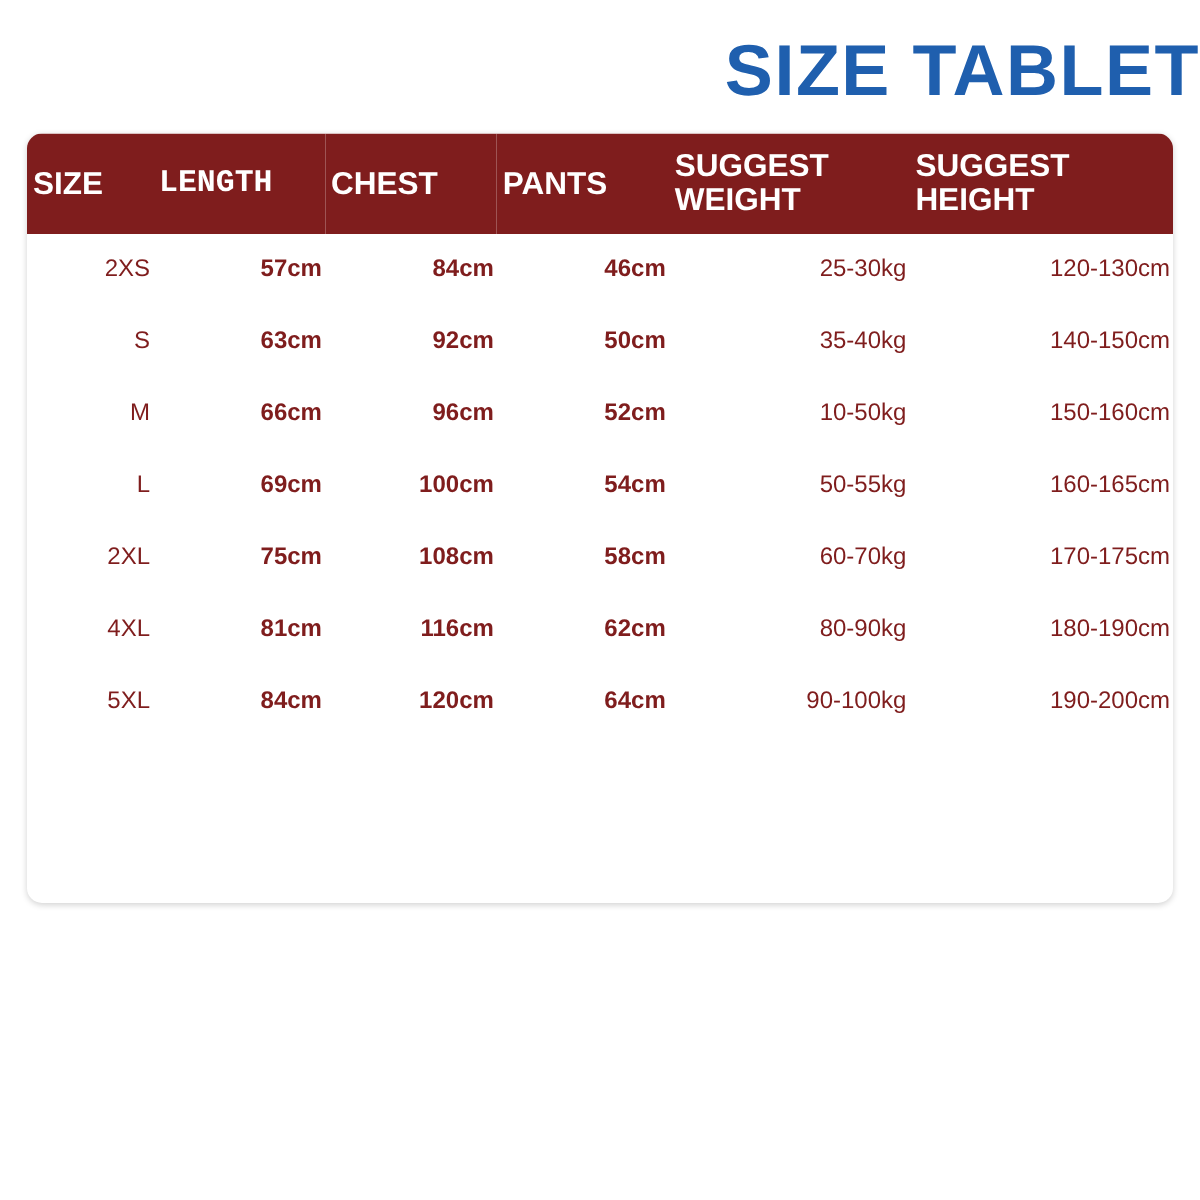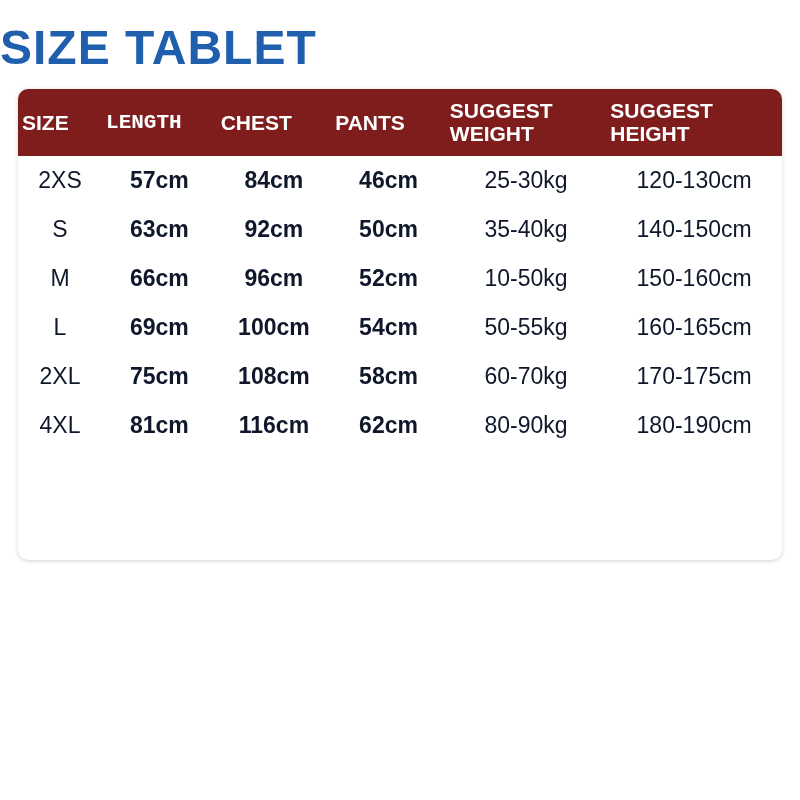--- a/index.html
+++ b/index.html
@@ -16,21 +16,21 @@
 
   .page {
     position: relative;
     width: 800px;
     height: 800px;
     background: #ffffff;
     box-sizing: border-box;
   }
 
   .title {
-    text-align: left;
+    text-align: right;
     font-size: 48px;
     font-weight: bold;
     color: #1f5fae;
     letter-spacing: 1px;
     padding-top: 22px;
     padding-bottom: 14px;
     line-height: 1.1;
     font-family: "Liberation Sans", sans-serif;
   }
 
@@ -73,23 +73,23 @@
   col.c5 { width: 23%; }
 
   th.h0 { padding-left: 22px; }
   th.h1 { padding-left: 10px; font-family: Liberation Mono, monospace; }
   th.h2 { padding-left: 12px; }
   th.h3 { padding-left: 12px; }
   th.h4 { padding-left: 10px; }
   th.h5 { padding-left: 10px; }
 
   table.size-table tbody td {
-    font-size: 23px;
-    color: #0f172a;
-    text-align: center;
+    font-size: 16px;
+    color: #7f1d1d;
+    text-align: right;
     padding: 11px 2px;
     height: 48px;
     box-sizing: border-box;
     font-family: "Liberation Sans", sans-serif;
   }
 
   td.col-size { font-size: 18px; color: #333; }
   td.col-length { font-weight: bold; color: #222; }
   td.col-chest { font-weight: bold; color: #1a1a1a; font-size: 20px; }
   td.col-pants { font-weight: bold; color: #1a1a1a; font-size: 20px; }
@@ -169,18 +169,26 @@
           <td class="col-height">170-175cm</td>
         </tr>
         <tr>
           <td class="col-size">4XL</td>
           <td class="col-length">81cm</td>
           <td class="col-chest">116cm</td>
           <td class="col-pants">62cm</td>
           <td class="col-weight">80-90kg</td>
           <td class="col-height">180-190cm</td>
         </tr>
+        <tr>
+          <td class="col-size">5XL</td>
+          <td class="col-length">84cm</td>
+          <td class="col-chest">120cm</td>
+          <td class="col-pants">64cm</td>
+          <td class="col-weight">90-100kg</td>
+          <td class="col-height">190-200cm</td>
+        </tr>
       </tbody>
     </table>
     <div class="spacer"></div>
   </div>
 
 </div>
 
 </body></html>

